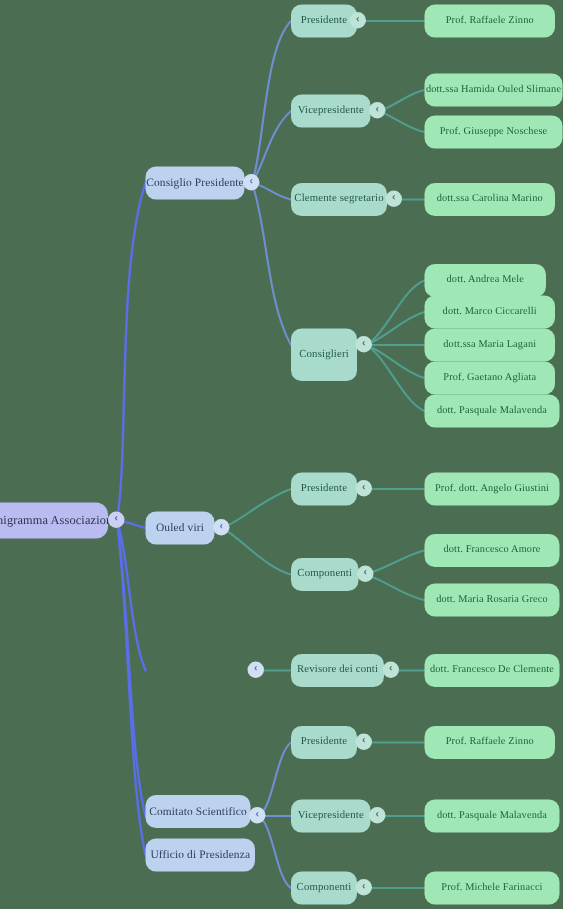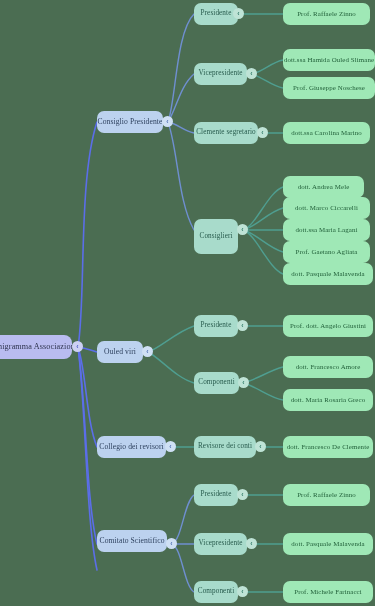--- a/index.html
+++ b/index.html
@@ -164,34 +164,34 @@
     <span>‹</span>
   </div>
 
   <div class="node lvl1" style="left:97px; top:341px; width:46px; height:22px;">
     <span>Ouled viri</span>
   </div>
   <div class="toggle t-lvl1" style="left:142px; top:346px;">
     <span>‹</span>
   </div>
 
-  <div class="node lvl1" style="left:97px; top:436px; width:69px; height:22px;">
-    <span>Collegio dei revisori</span>
-  </div>
   <div class="toggle t-lvl1" style="left:165px; top:441px;">
     <span>‹</span>
   </div>
 
   <div class="node lvl1" style="left:97px; top:530px; width:70px; height:22px;">
     <span>Comitato Scientifico</span>
   </div>
   <div class="toggle t-lvl1" style="left:166px; top:538px;">
     <span>‹</span>
   </div>
 
+  <div class="node lvl1" style="left:97px; top:559px; width:73px; height:22px;">
+    <span>Ufficio di Presidenza</span>
+  </div>
 
   <div class="node lvl2" style="left:194px; top:3px; width:44px; height:22px;">
     <span>Presidente</span>
   </div>
   <div class="toggle t-lvl2" style="left:233px; top:8px;">
     <span>‹</span>
   </div>
 
   <div class="node lvl2" style="left:194px; top:63px; width:53px; height:22px;">
     <span>Vicepresidente</span>

